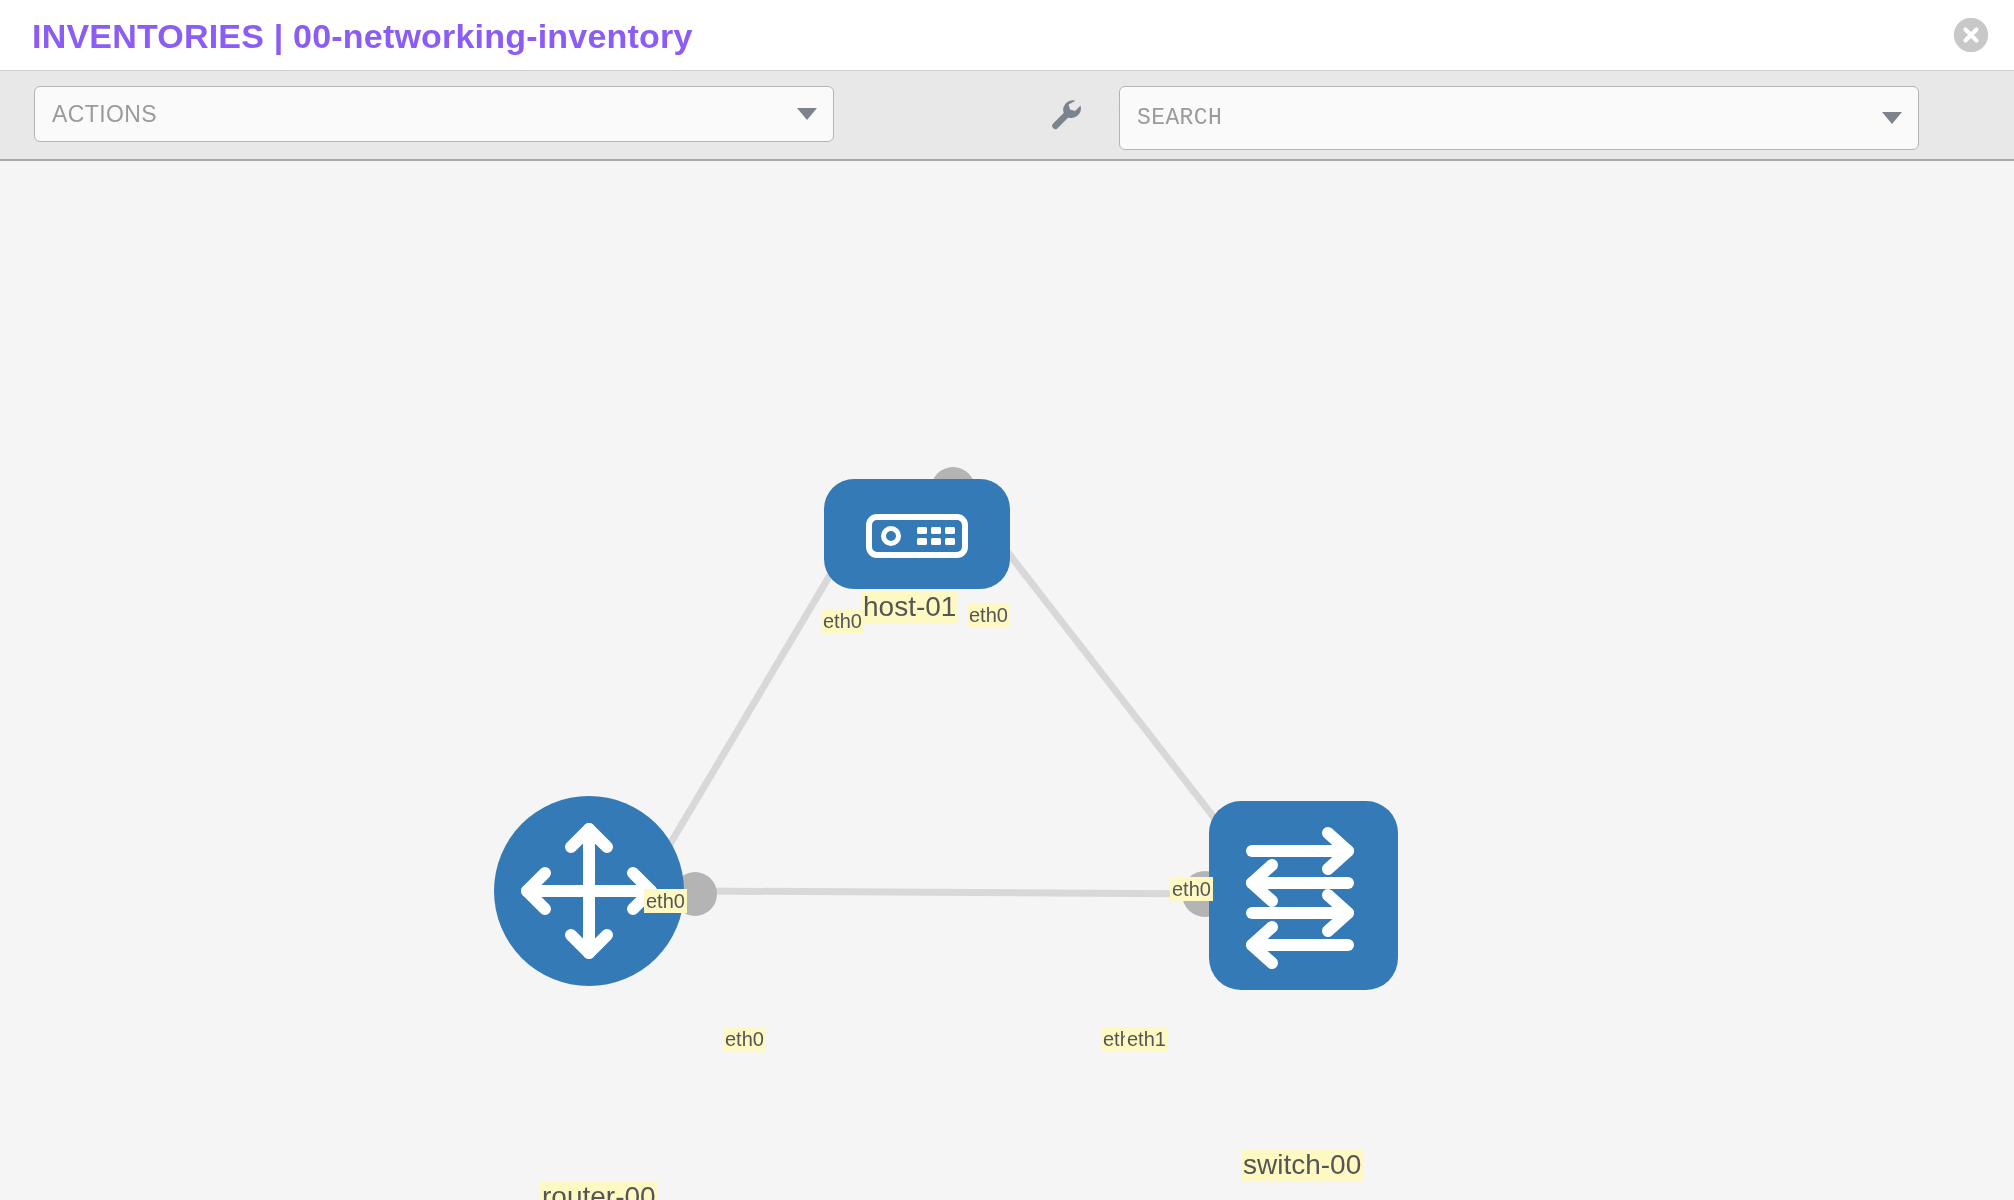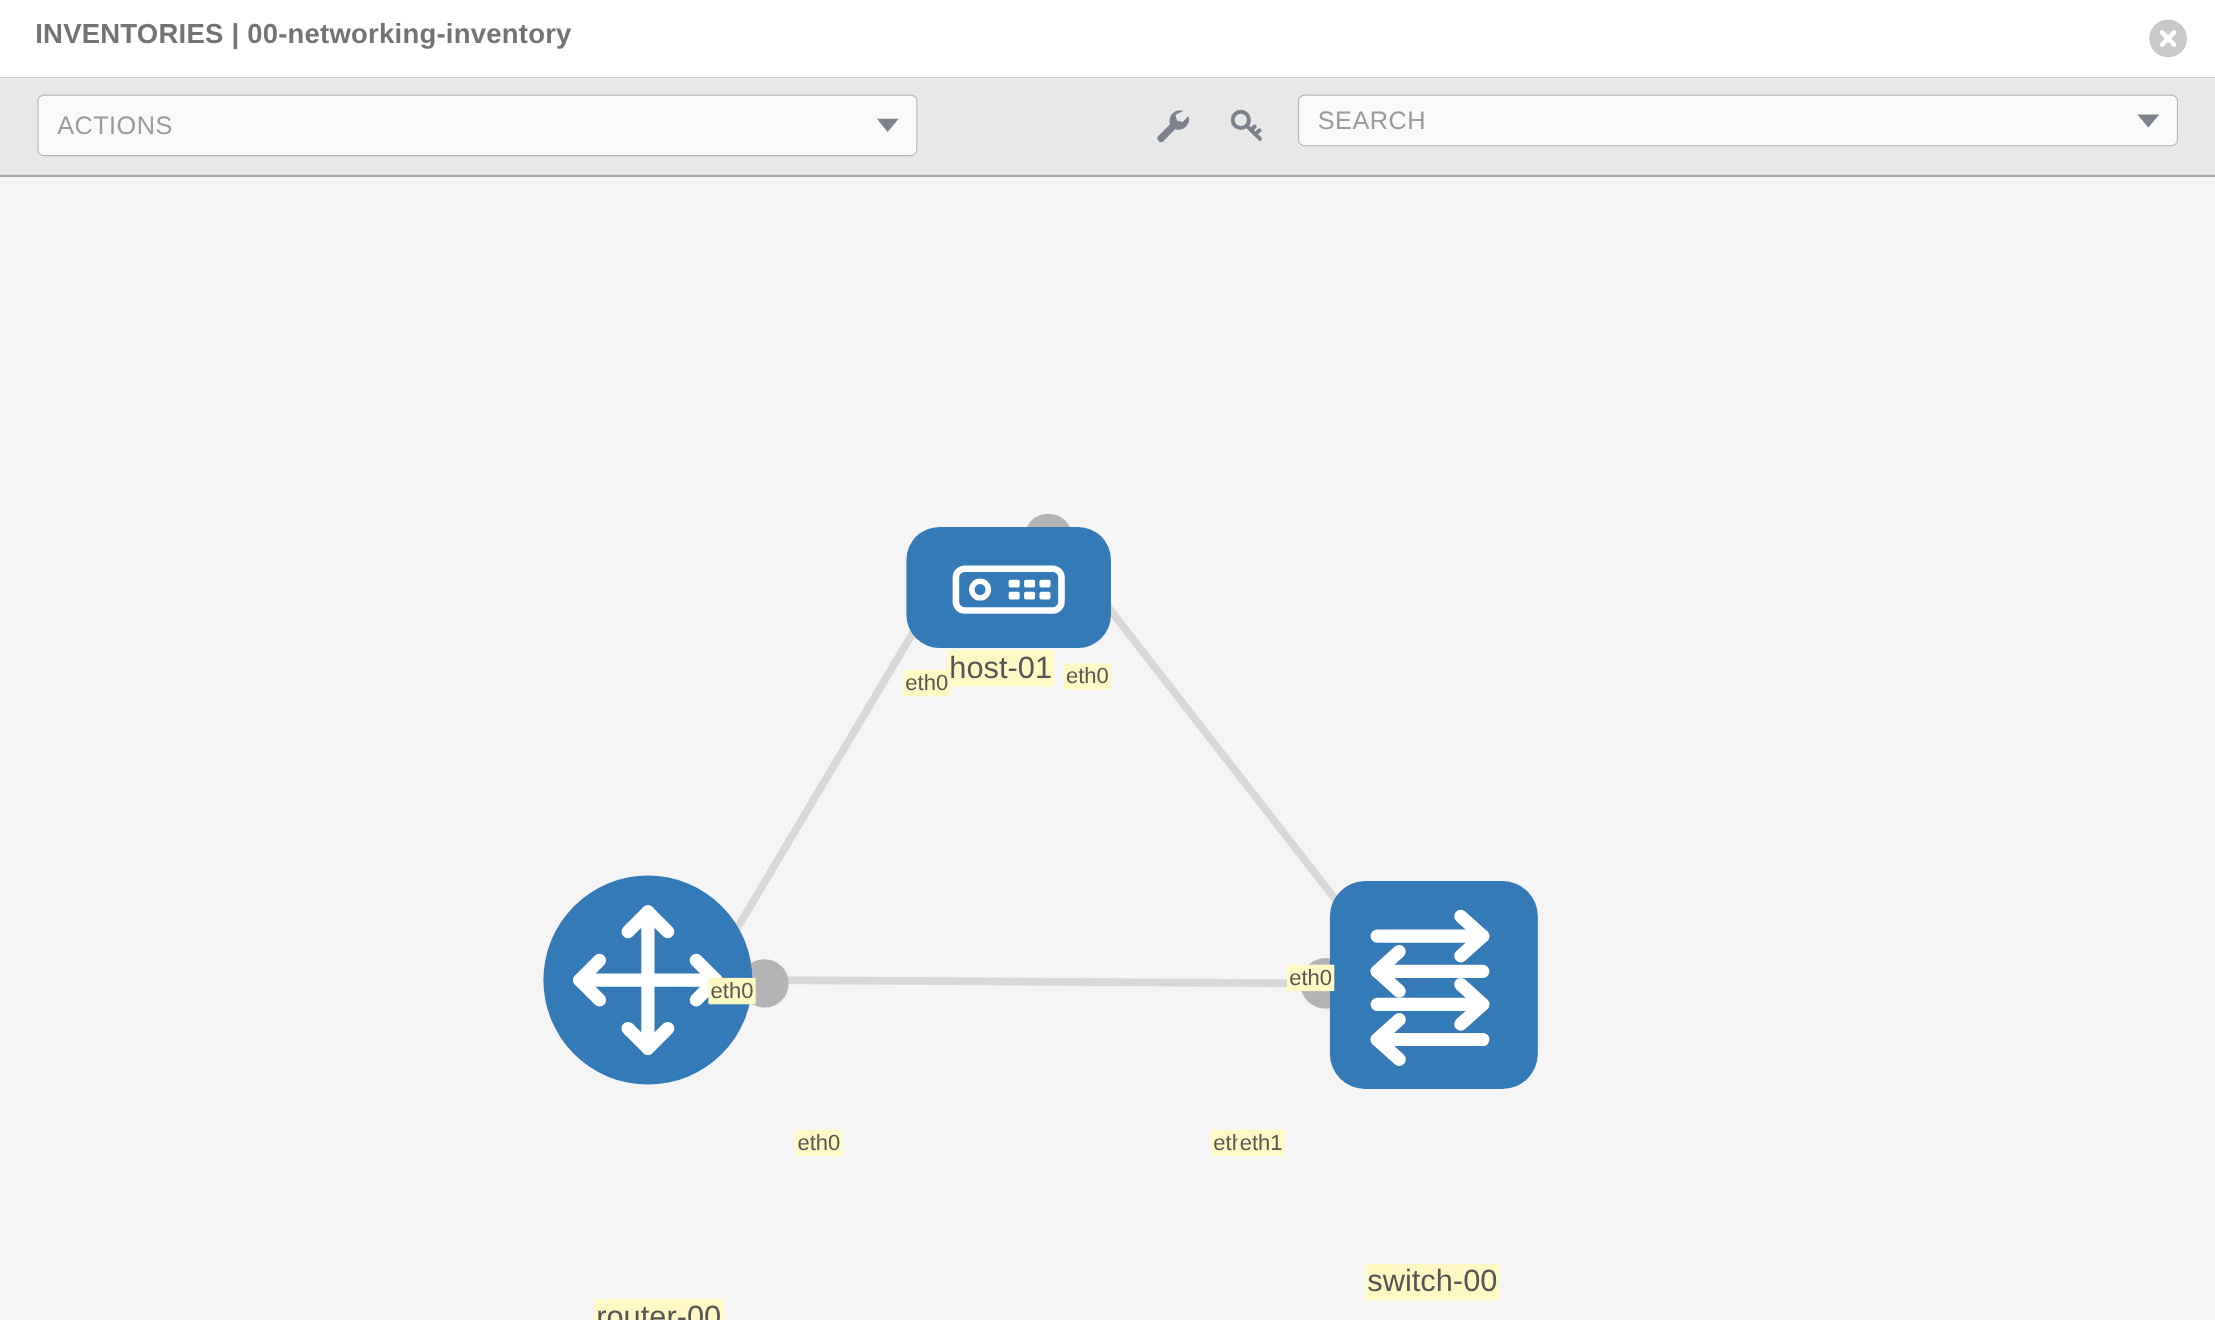--- a/index.html
+++ b/index.html
@@ -22,23 +22,23 @@
     width: 2014px;
     height: 71px;
     background: #ffffff;
     border-bottom: 1px solid #cfcfcf;
     box-sizing: border-box;
   }
   #page-title {
     position: absolute;
     left: 32px;
     top: 17px;
-    font-size: 25px;
+    font-size: 34px;
     font-weight: bold;
-    color: #737373;
+    color: #8b5cf6;
     letter-spacing: 0.2px;
     white-space: nowrap;
   }
   #close-button {
     position: absolute;
     right: 26px;
     top: 18px;
     width: 34px;
     height: 34px;
     border-radius: 50%;
@@ -66,25 +66,26 @@
   }
   #actions-select {
     left: 34px;
     top: 15px;
     width: 800px;
     height: 56px;
     cursor: pointer;
     padding-left: 48px;
   }
   #search-select {
-    left: 1180px;
+    left: 1119px;
     top: 15px;
     width: 800px;
-    height: 47px;
+    height: 64px;
     cursor: text;
+    font-family: Liberation Mono, monospace;
   }
   .field-label {
     position: absolute;
     left: 17px;
     top: 50%;
     transform: translateY(-50%);
     font-size: 23px;
     color: #9b9b9b;
     letter-spacing: 0.4px;
     white-space: nowrap;

